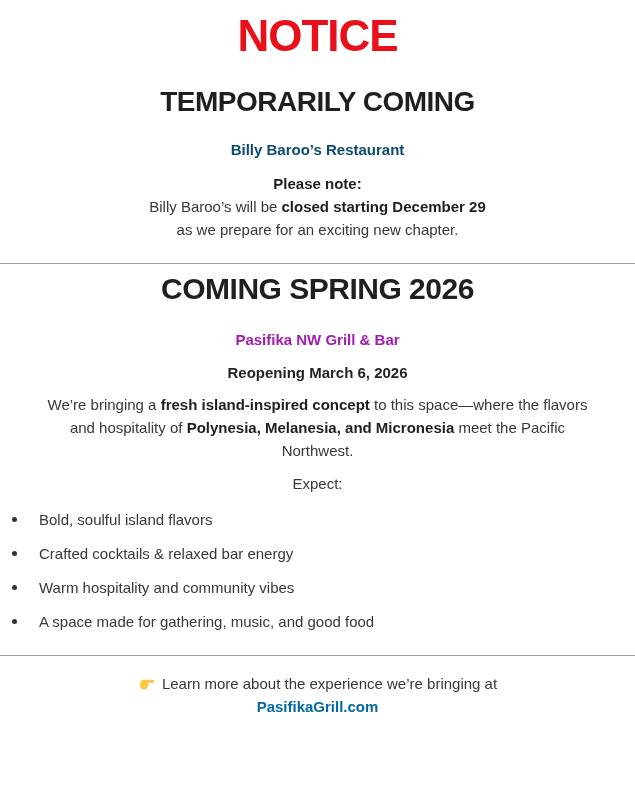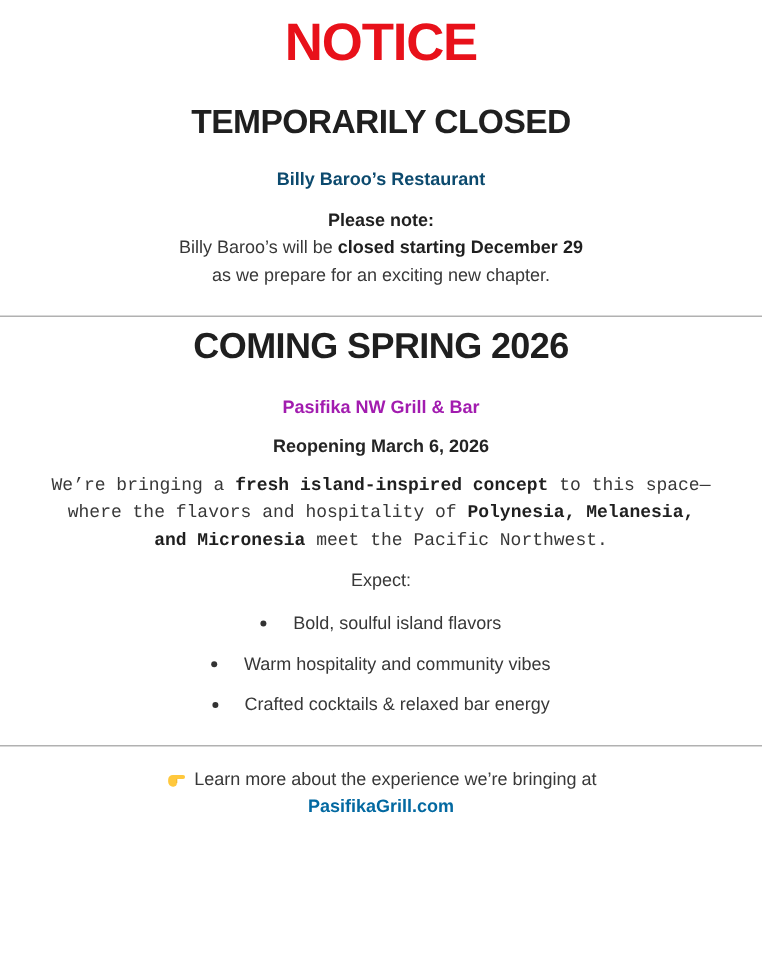--- a/index.html
+++ b/index.html
@@ -58,32 +58,31 @@
     margin: 9px 0 0;
   }
   .new-name {
     font-weight: 700; color: #a21caf;
     line-height: 23px; margin: 23px 0 0;
   }
   .reopening {
     font-weight: 700; color: #242424;
     line-height: 23px; margin: 10px 0 0;
   }
-  .intro-para { line-height: 23px; margin: 9px 30px 0; font-family: Liberation Mono, monospace; }
+  .intro-para { line-height: 23px; margin: 9px 30px 0; }
   .expect-label { line-height: 23px; margin: 10px 0 0; }
 
   ul.expect-list {
     list-style: none;
     margin: 13px 0 0;
     padding: 0;
   }
   ul.expect-list li {
     display: flex;
     align-items: center;
-    justify-content: center;
     gap: 22px;
     line-height: 23px;
   }
   ul.expect-list li + li { margin-top: 11px; }
   .bullet-dot {
     width: 5px; height: 5px;
     border-radius: 50%;
     background: #333333;
     flex: 0 0 auto;
   }
@@ -106,21 +105,21 @@
   .see-you {
     font-weight: 700; color: #1f1f1f;
     line-height: 23px; margin: 11px 0 0;
   }
 </style>
 </head>
 <body>
 
 <div class="section sec-notice">
   <h1 class="notice-title" style="color:#e8111a">NOTICE</h1>
-  <h2 class="closed-heading">TEMPORARILY CLOSED</h2>
+  <h2 class="closed-heading">TEMPORARILY COMING</h2>
   <div class="restaurant-name">Billy Baroo’s Restaurant</div>
   <div class="note-block">
     <div class="line please-note">Please note:</div>
     <div class="line"><span>Billy Baroo’s will be </span><b class="bold-inline">closed starting December 29</b></div>
     <div class="line">as we prepare for an exciting new chapter.</div>
   </div>
 </div>
 
 <hr class="divider">
 
@@ -130,25 +129,29 @@
   <div class="reopening">Reopening March 6, 2026</div>
   <p class="intro-para"><span>We’re bringing a </span><b class="bold-inline">fresh island-inspired concept</b><span> to this space—where the flavors and hospitality of </span><b class="bold-inline">Polynesia, Melanesia, and Micronesia</b><span> meet the Pacific Northwest.</span></p>
   <div class="expect-label">Expect:</div>
   <ul class="expect-list">
     <li>
         <span class="bullet-dot"></span>
         <span>Bold, soulful island flavors</span>
       </li>
     <li>
         <span class="bullet-dot"></span>
+        <span>Crafted cocktails &amp; relaxed bar energy</span>
+      </li>
+    <li>
+        <span class="bullet-dot"></span>
         <span>Warm hospitality and community vibes</span>
       </li>
     <li>
         <span class="bullet-dot"></span>
-        <span>Crafted cocktails &amp; relaxed bar energy</span>
+        <span>A space made for gathering, music, and good food</span>
       </li>
   </ul>
 </div>
 
 <hr class="divider">
 
 <div class="section sec-footer">
   <div class="learn-line">
     <span class="pointer-icon">
       <svg width="17" height="17" viewBox="0 0 24 24" aria-hidden="true">

